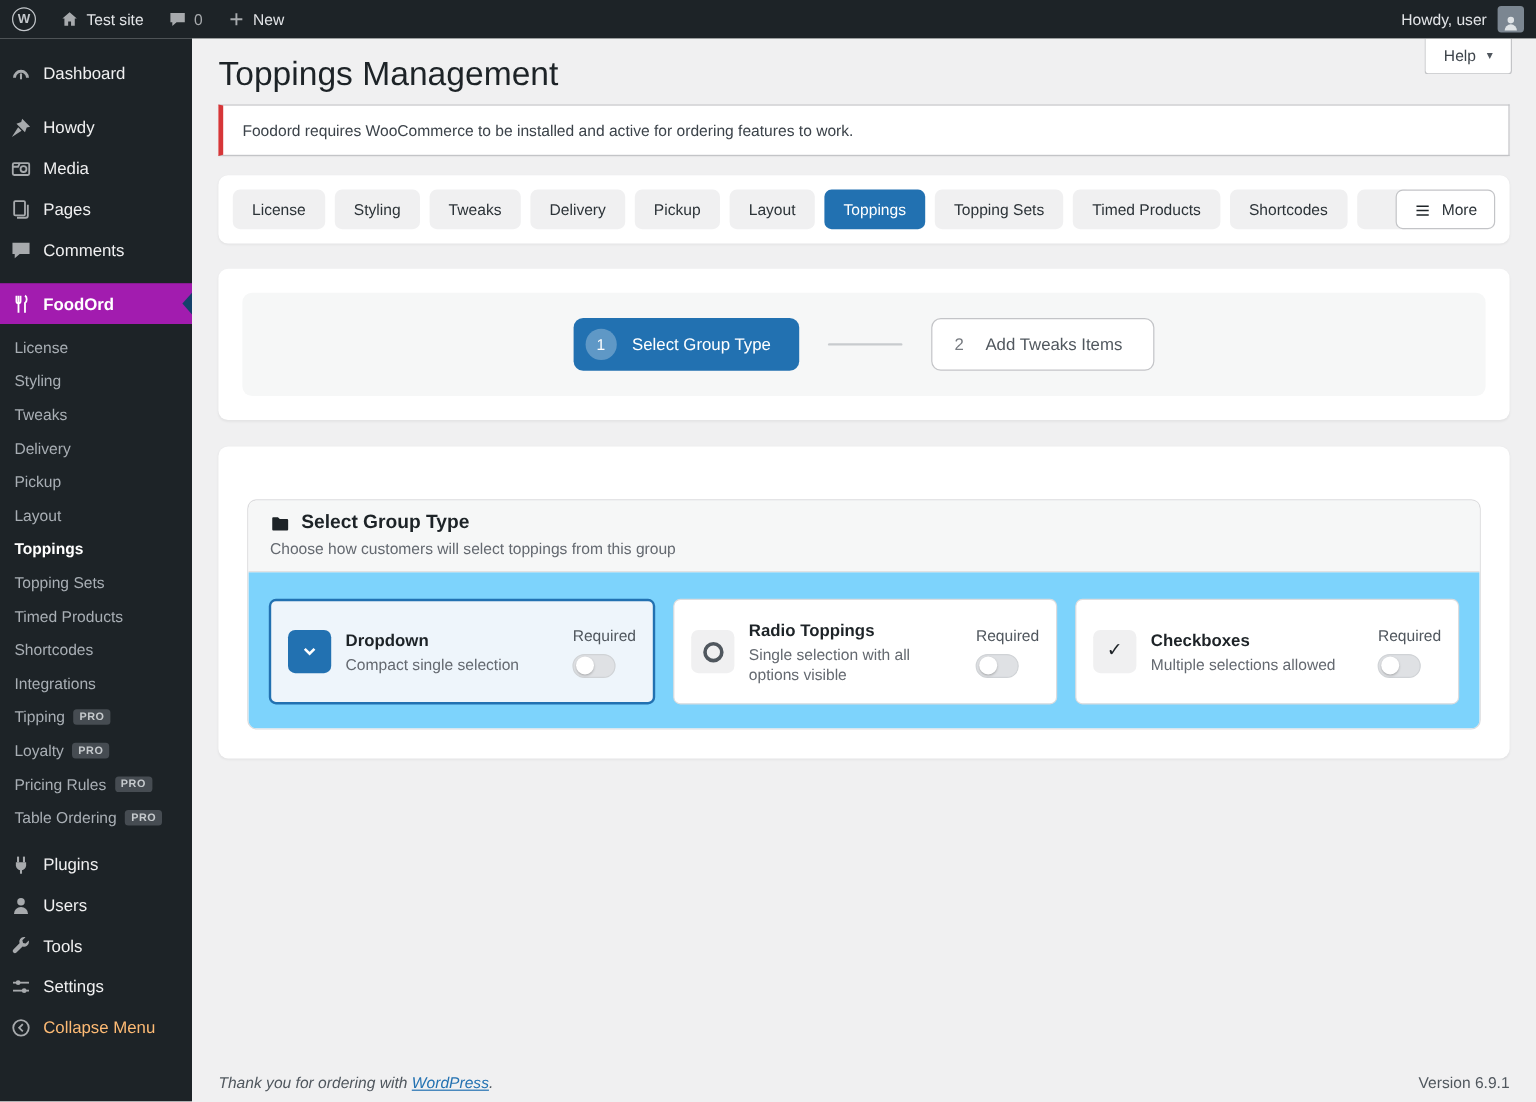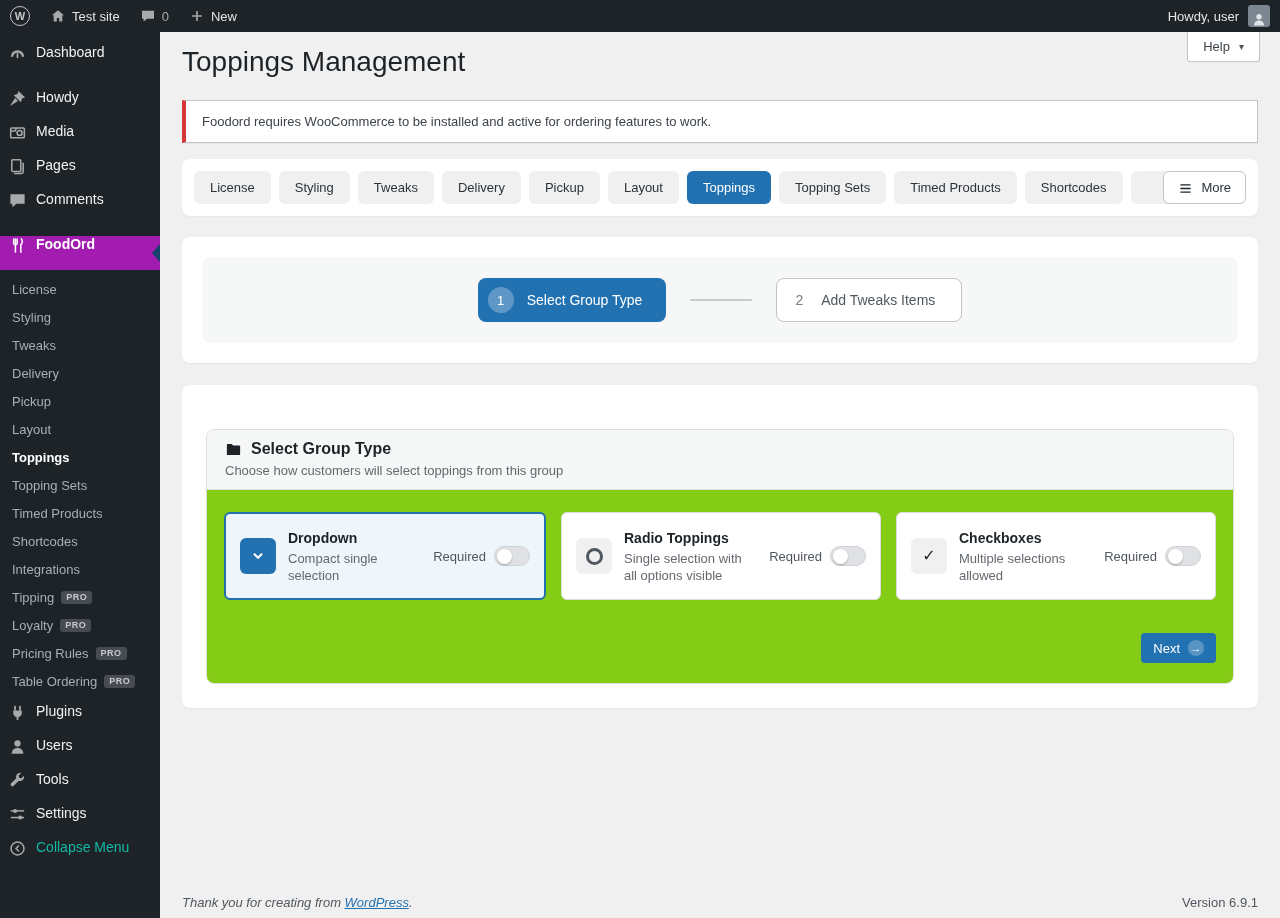--- a/index.html
+++ b/index.html
@@ -13,40 +13,40 @@
   .ab-left,.ab-right{display:flex;align-items:stretch}
   .ab-item{display:flex;align-items:center;gap:6px;padding:0 10px;color:#e2e4e7;cursor:pointer}
   .ab-item svg{width:16px;height:16px;fill:#a7aaad}
   .wp-logo{width:20px;height:20px;border:1.5px solid #c3c7cb;border-radius:50%;display:flex;align-items:center;justify-content:center;font-size:11px;font-weight:bold;color:#c3c7cb}
   .ab-count{color:#a7aaad}
   .avatar{width:22px;height:22px;border-radius:3px;background:#7b8691;display:flex;align-items:flex-end;justify-content:center;overflow:hidden;margin-left:3px}
   .avatar svg{width:16px;height:16px;fill:#dfe3e6}
 
   
   #sidebar{position:absolute;top:32px;left:0;width:160px;height:886px;background:#1d2327;padding-top:12px;font-size:14px}
-  .menu-item{display:flex;align-items:flex-start;gap:9px;padding:0 8px;height:34px;color:#f0f0f1;cursor:pointer;position:relative}
+  .menu-item{display:flex;align-items:center;gap:9px;padding:0 8px;height:34px;color:#f0f0f1;cursor:pointer;position:relative}
   .menu-item svg{width:19px;height:19px;fill:#a7aaad;flex:0 0 19px}
   .icon-stroke,.icon-stroke *{fill:none!important;stroke:#a7aaad;stroke-width:1.6}
   .menu-item.active{background:#a21caf;color:#fff;font-weight:600}
   .menu-item.active svg{fill:#fff}
   .menu-item.active .icon-stroke,.menu-item.active .icon-stroke *{stroke:#fff}
   .menu-item.active::after{content:"";position:absolute;right:0;top:50%;margin-top:-9px;width:0;height:0;border-top:9px solid transparent;border-bottom:9px solid transparent;border-right:8px solid #15416b}
   .sep{height:11px}
   .submenu{padding:5px 0 8px}
   .sub-item{display:flex;align-items:center;height:28px;padding:0 12px;color:#a8aeb4;font-size:13px;cursor:pointer}
   .sub-item.active{color:#fff;font-weight:600}
   .pro{margin-left:7px;background:#464c52;color:#c6cacd;font-size:9px;font-weight:bold;letter-spacing:.5px;padding:2px 5px;border-radius:3px;line-height:1}
-  .collapse{color:#14b8a6}
+  .collapse{color:#fdba74}
 
   
   #content{position:absolute;left:160px;top:32px;width:1120px;height:886px;background:#f0f0f1;padding:0 22px;overflow:hidden}
   #help{position:absolute;top:0;right:20px;background:#fff;border:1px solid #c3c4c7;border-top:none;border-radius:0 0 3px 3px;padding:7px 15px;font-size:13px;color:#3c434a;display:flex;align-items:center;gap:9px;cursor:pointer;font-family:inherit}
   .caret{font-size:10px;color:#50575e}
   h1{font-size:28px;font-weight:400;color:#1d2327;padding-top:15px;line-height:30px}
-  .notice{margin-top:23px;background:#fff;border:1px solid #c3c4c7;border-left:4px solid #d63638;box-shadow:0 1px 1px rgba(0,0,0,.04);padding:12px 16px;font-size:13px;color:#3c434a;line-height:17px}
+  .notice{margin-top:10px;background:#fff;border:1px solid #c3c4c7;border-left:4px solid #d63638;box-shadow:0 1px 1px rgba(0,0,0,.04);padding:12px 16px;font-size:13px;color:#3c434a;line-height:17px}
 
   
   .tabs-card{margin-top:16px;background:#fff;border-radius:8px;box-shadow:0 1px 2px rgba(0,0,0,.05);padding:12px;display:flex;gap:8px;align-items:center;position:relative;overflow:hidden}
   .tab{border:none;background:#f0f0f1;color:#2c3338;font-size:13px;font-weight:500;padding:8px 16px;border-radius:6px;font-family:inherit;cursor:pointer;white-space:nowrap;line-height:17px}
   .tab.active{background:#2271b1;color:#fff}
   .tab-partial{width:46px;height:33px;background:#f0f0f1;border-radius:6px;flex:0 0 46px}
   .more-btn{position:absolute;right:12px;top:12px;background:#fff;border:1px solid #c3c4c7;border-radius:6px;padding:7px 14px;display:flex;align-items:flex-end;gap:8px;font-size:13px;font-weight:500;color:#2c3338;font-family:inherit;cursor:pointer;line-height:17px}
 
   
   .stepper-card{margin-top:21px;background:#fff;border-radius:8px;box-shadow:0 1px 2px rgba(0,0,0,.05);padding:20px}
@@ -59,32 +59,32 @@
   .step-line{width:62px;height:2px;background:#c8cbce;border-radius:1px}
 
   
   .main-card{margin-top:22px;background:#fff;border-radius:8px;box-shadow:0 1px 2px rgba(0,0,0,.05);padding:24px}
   .fieldbox{margin-top:20px;border:1px solid #dcdcde;border-radius:8px;overflow:hidden}
   .fieldbox-head{background:#f6f7f7;border-bottom:1px solid #dcdcde;padding:9px 18px 10px}
   .fh-title{display:flex;align-items:center;gap:9px}
   .fh-title svg{width:17px;height:17px;fill:#1d2327}
   .fh-title h2{font-size:16px;font-weight:600;color:#1d2327;line-height:20px}
   .fh-sub{margin-top:4px;font-size:13px;color:#646970;line-height:16px}
-  .fieldbox-body{padding:22px 17px 20px;background:#84cc16}
+  .fieldbox-body{padding:22px 17px 20px;background:#7dd3fc}
   .options{display:flex;gap:15px}
   .opt{flex:1;border:1px solid #dcdcde;border-radius:6px;background:#fff;padding:0 14px;height:88px;display:flex;align-items:center;gap:12px;cursor:pointer}
   .opt.selected{border:2px solid #2271b1;background:#eef5fb}
   .opt-icon{width:36px;height:36px;border-radius:6px;background:#f0f0f1;display:flex;align-items:center;justify-content:center;flex:0 0 36px}
   .opt-icon.blue{background:#2271b1}
   .ring{width:17px;height:17px;border:3px solid #50575e;border-radius:50%}
   .checkmark{font-size:16px;font-weight:bold;color:#1d2327;line-height:1}
   .opt-text{flex:1;min-width:0}
   .opt-title{font-size:14px;font-weight:bold;color:#1d2327;line-height:18px}
   .opt-desc{margin-top:3px;font-size:13px;color:#646970;line-height:17px}
-  .opt-right{display:flex;align-items:center;gap:8px;flex:0 0 auto}
+  .opt-right{display:flex;flex-direction:column;align-items:flex-start;gap:8px;flex:0 0 auto}
   .req{font-size:13px;color:#50575e}
   .toggle{width:36px;height:20px;background:#dfe1e4;border:1px solid #d0d3d6;border-radius:10px;position:relative;cursor:pointer}
   .toggle::after{content:"";position:absolute;left:2px;top:1.5px;width:15px;height:15px;background:#fff;border-radius:50%;box-shadow:0 1px 2px rgba(0,0,0,.25)}
   .next-row{margin-top:33px;display:flex;justify-content:flex-end}
   .next-btn{background:#2271b1;color:#fff;border:none;border-radius:4px;padding:0 12px;height:30px;display:flex;align-items:center;gap:8px;font-size:13px;font-weight:500;font-family:inherit;cursor:pointer}
   .next-ico{width:16px;height:16px;border-radius:50%;background:rgba(255,255,255,.25);display:flex;align-items:center;justify-content:center;font-size:11px}
 
   
   .footer{position:absolute;left:22px;right:22px;bottom:8px;display:flex;justify-content:space-between;align-items:center;font-size:13px;color:#50575e}
   .thanks{font-style:italic}
@@ -365,30 +365,24 @@
               <div class="opt-title">Checkboxes</div>
               <div class="opt-desc">Multiple selections allowed</div>
             </div>
             <div class="opt-right">
               <span class="req">Required</span>
               <span class="toggle"></span>
             </div>
           </div>
 
         </div>
-        <div class="next-row">
-          <button class="next-btn">
-            <span>Next</span>
-            <span class="next-ico">→</span>
-          </button>
-        </div>
       </div>
     </div>
   </div>
 
   <div class="footer">
     <p class="thanks">
-      <span>Thank you for creating from</span>
+      <span>Thank you for ordering with</span>
       <a>WordPress</a><span>.</span>
     </p>
     <span>Version 6.9.1</span>
   </div>
 </main>
 
 </body></html>

